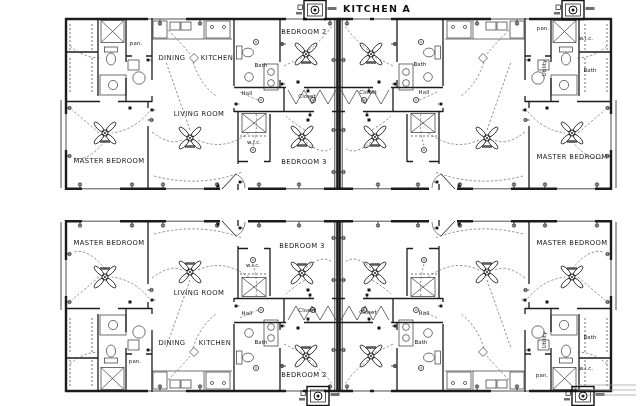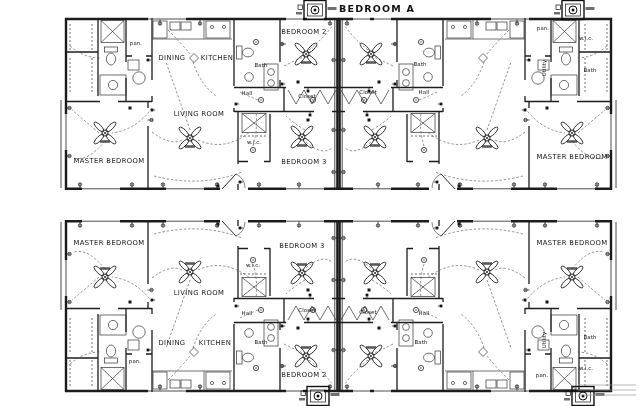--- a/index.html
+++ b/index.html
@@ -186,21 +186,21 @@
   <use href="#unit" transform="translate(677,0) scale(-1,1)"></use>
   <use href="#unit" transform="translate(0,410) scale(1,-1)"></use>
   <use href="#unit" transform="translate(677,410) scale(-1,-1)"></use>
 
   <use href="#cond" transform="translate(315,10)"></use>
   <use href="#cond" transform="translate(573,10)"></use>
   <use href="#cond" transform="translate(318,396)"></use>
   <use href="#cond" transform="translate(583,396)"></use>
 </svg>
 
-<div class="title" style="left:377px;top:8px">BEDROOM A</div>
+<div class="title" style="left:377px;top:8px">KITCHEN A</div>
 
 <div id="labels">
       <div class="lbl" style="left: 136px; top: 44px; font-size: 5.4px; letter-spacing: 0.1px; transform: translate(-50%, -50%);">pan.</div>
       <div class="lbl" style="left: 172px; top: 58px; font-size: 6.8px; letter-spacing: 0.4px; transform: translate(-50%, -50%);">DINING</div>
       <div class="lbl" style="left: 217px; top: 58px; font-size: 6.8px; letter-spacing: 0.4px; transform: translate(-50%, -50%);">KITCHEN</div>
       <div class="lbl" style="left: 304px; top: 32px; font-size: 6.8px; letter-spacing: 0.4px; transform: translate(-50%, -50%);">BEDROOM 2</div>
       <div class="lbl" style="left: 261px; top: 66px; font-size: 5.4px; letter-spacing: 0.1px; transform: translate(-50%, -50%);">Bath</div>
       <div class="lbl" style="left: 247px; top: 94px; font-size: 5.4px; letter-spacing: 0.1px; transform: translate(-50%, -50%);">Hall</div>
       <div class="lbl" style="left: 307px; top: 97px; font-size: 5.4px; letter-spacing: 0.1px; transform: translate(-50%, -50%);">Closet</div>
       <div class="lbl" style="left: 199px; top: 114px; font-size: 6.8px; letter-spacing: 0.4px; transform: translate(-50%, -50%);">LIVING ROOM</div>

